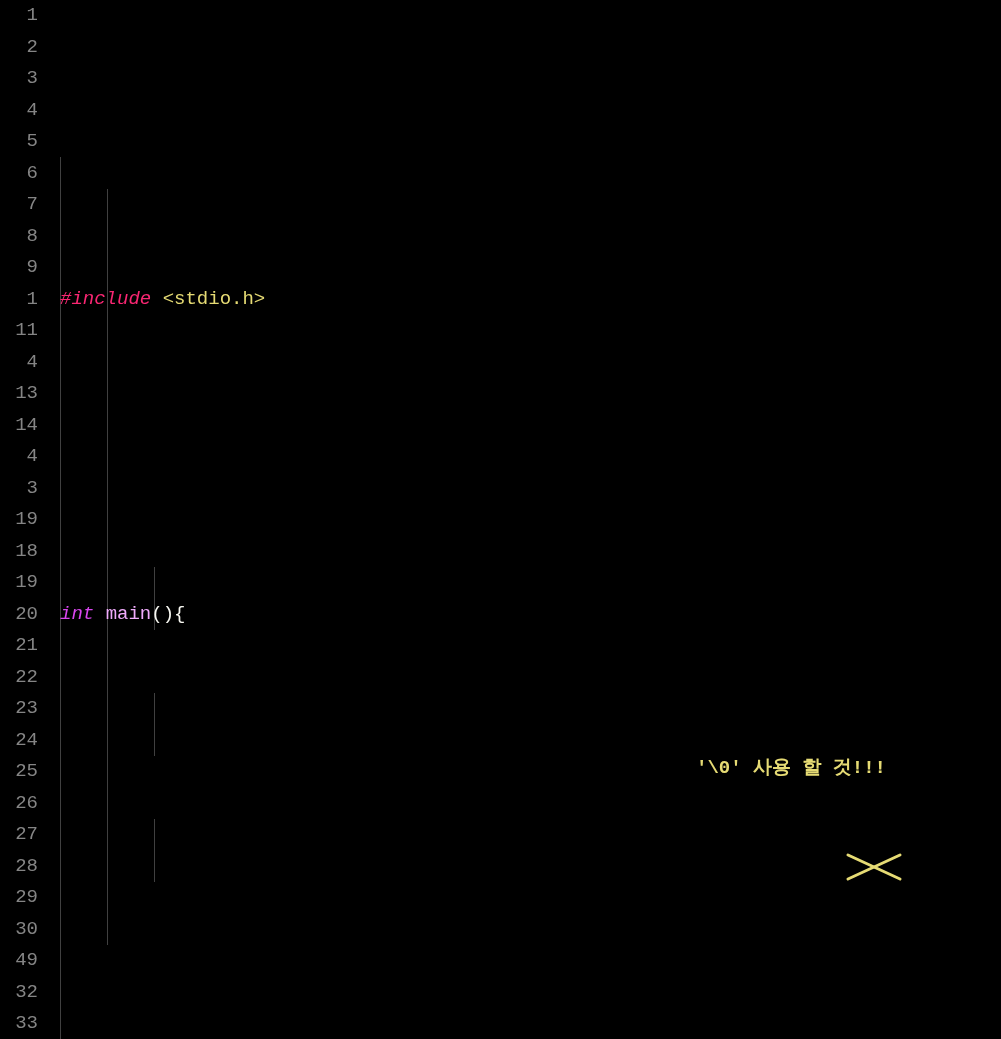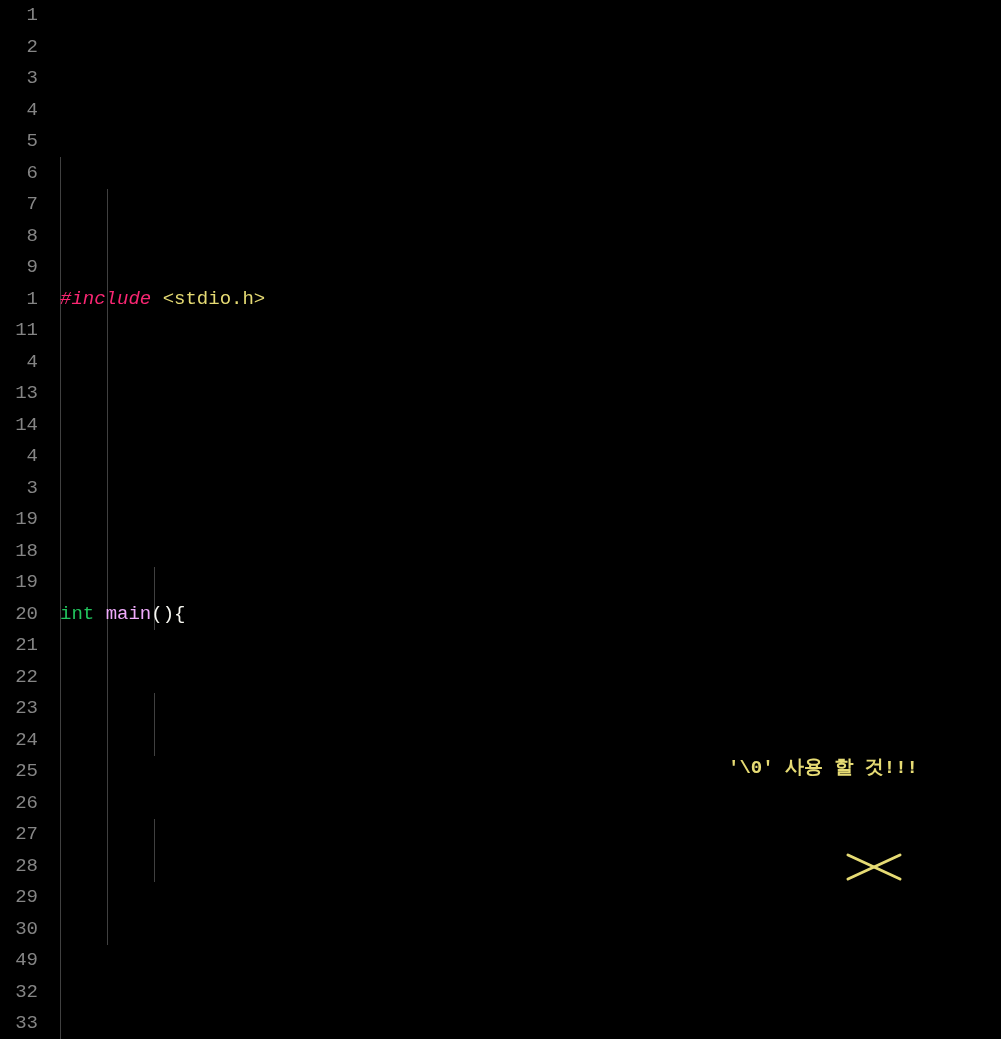--- a/index.html
+++ b/index.html
@@ -41,21 +41,21 @@
   .indent-guide {
     position: absolute;
     top: 0;
     bottom: 0;
     width: 1px;
     background: #404040;
   }
   
   .tk-preproc { color: #f92672; font-style: italic; }
   .tk-include-str { color: #e6db74; }
-  .tk-type { color: #22c55e; }
+  .tk-type { color: #d946ef; font-style: italic; }
   .tk-func { color: #f0abfc; }
   .tk-default { color: #f8f8f2; }
   .annotation {
     position: absolute;
     color: #e6db74;
     font-weight: bold;
     pointer-events: none;
   }
   .strike {
     position: absolute;
@@ -169,21 +169,21 @@
     
     
     
     
     
     
     
     
 
     
-    <div class="annotation" style="top:753px;left:668px;">'\0' 사용 할 것!!!</div>
+    <div class="annotation" style="top:753px;left:636px;">'\0' 사용 할 것!!!</div>
 
     
     <div class="strike" style="top:788px;left:786px;">
       <svg width="60" height="34" viewBox="0 0 60 34">
         <line x1="2" y1="4" x2="54" y2="28" stroke="#e6db74" stroke-width="3" stroke-linecap="round"></line>
         <line x1="2" y1="28" x2="54" y2="4" stroke="#e6db74" stroke-width="3" stroke-linecap="round"></line>
       </svg>
     </div>
 
   </div>

